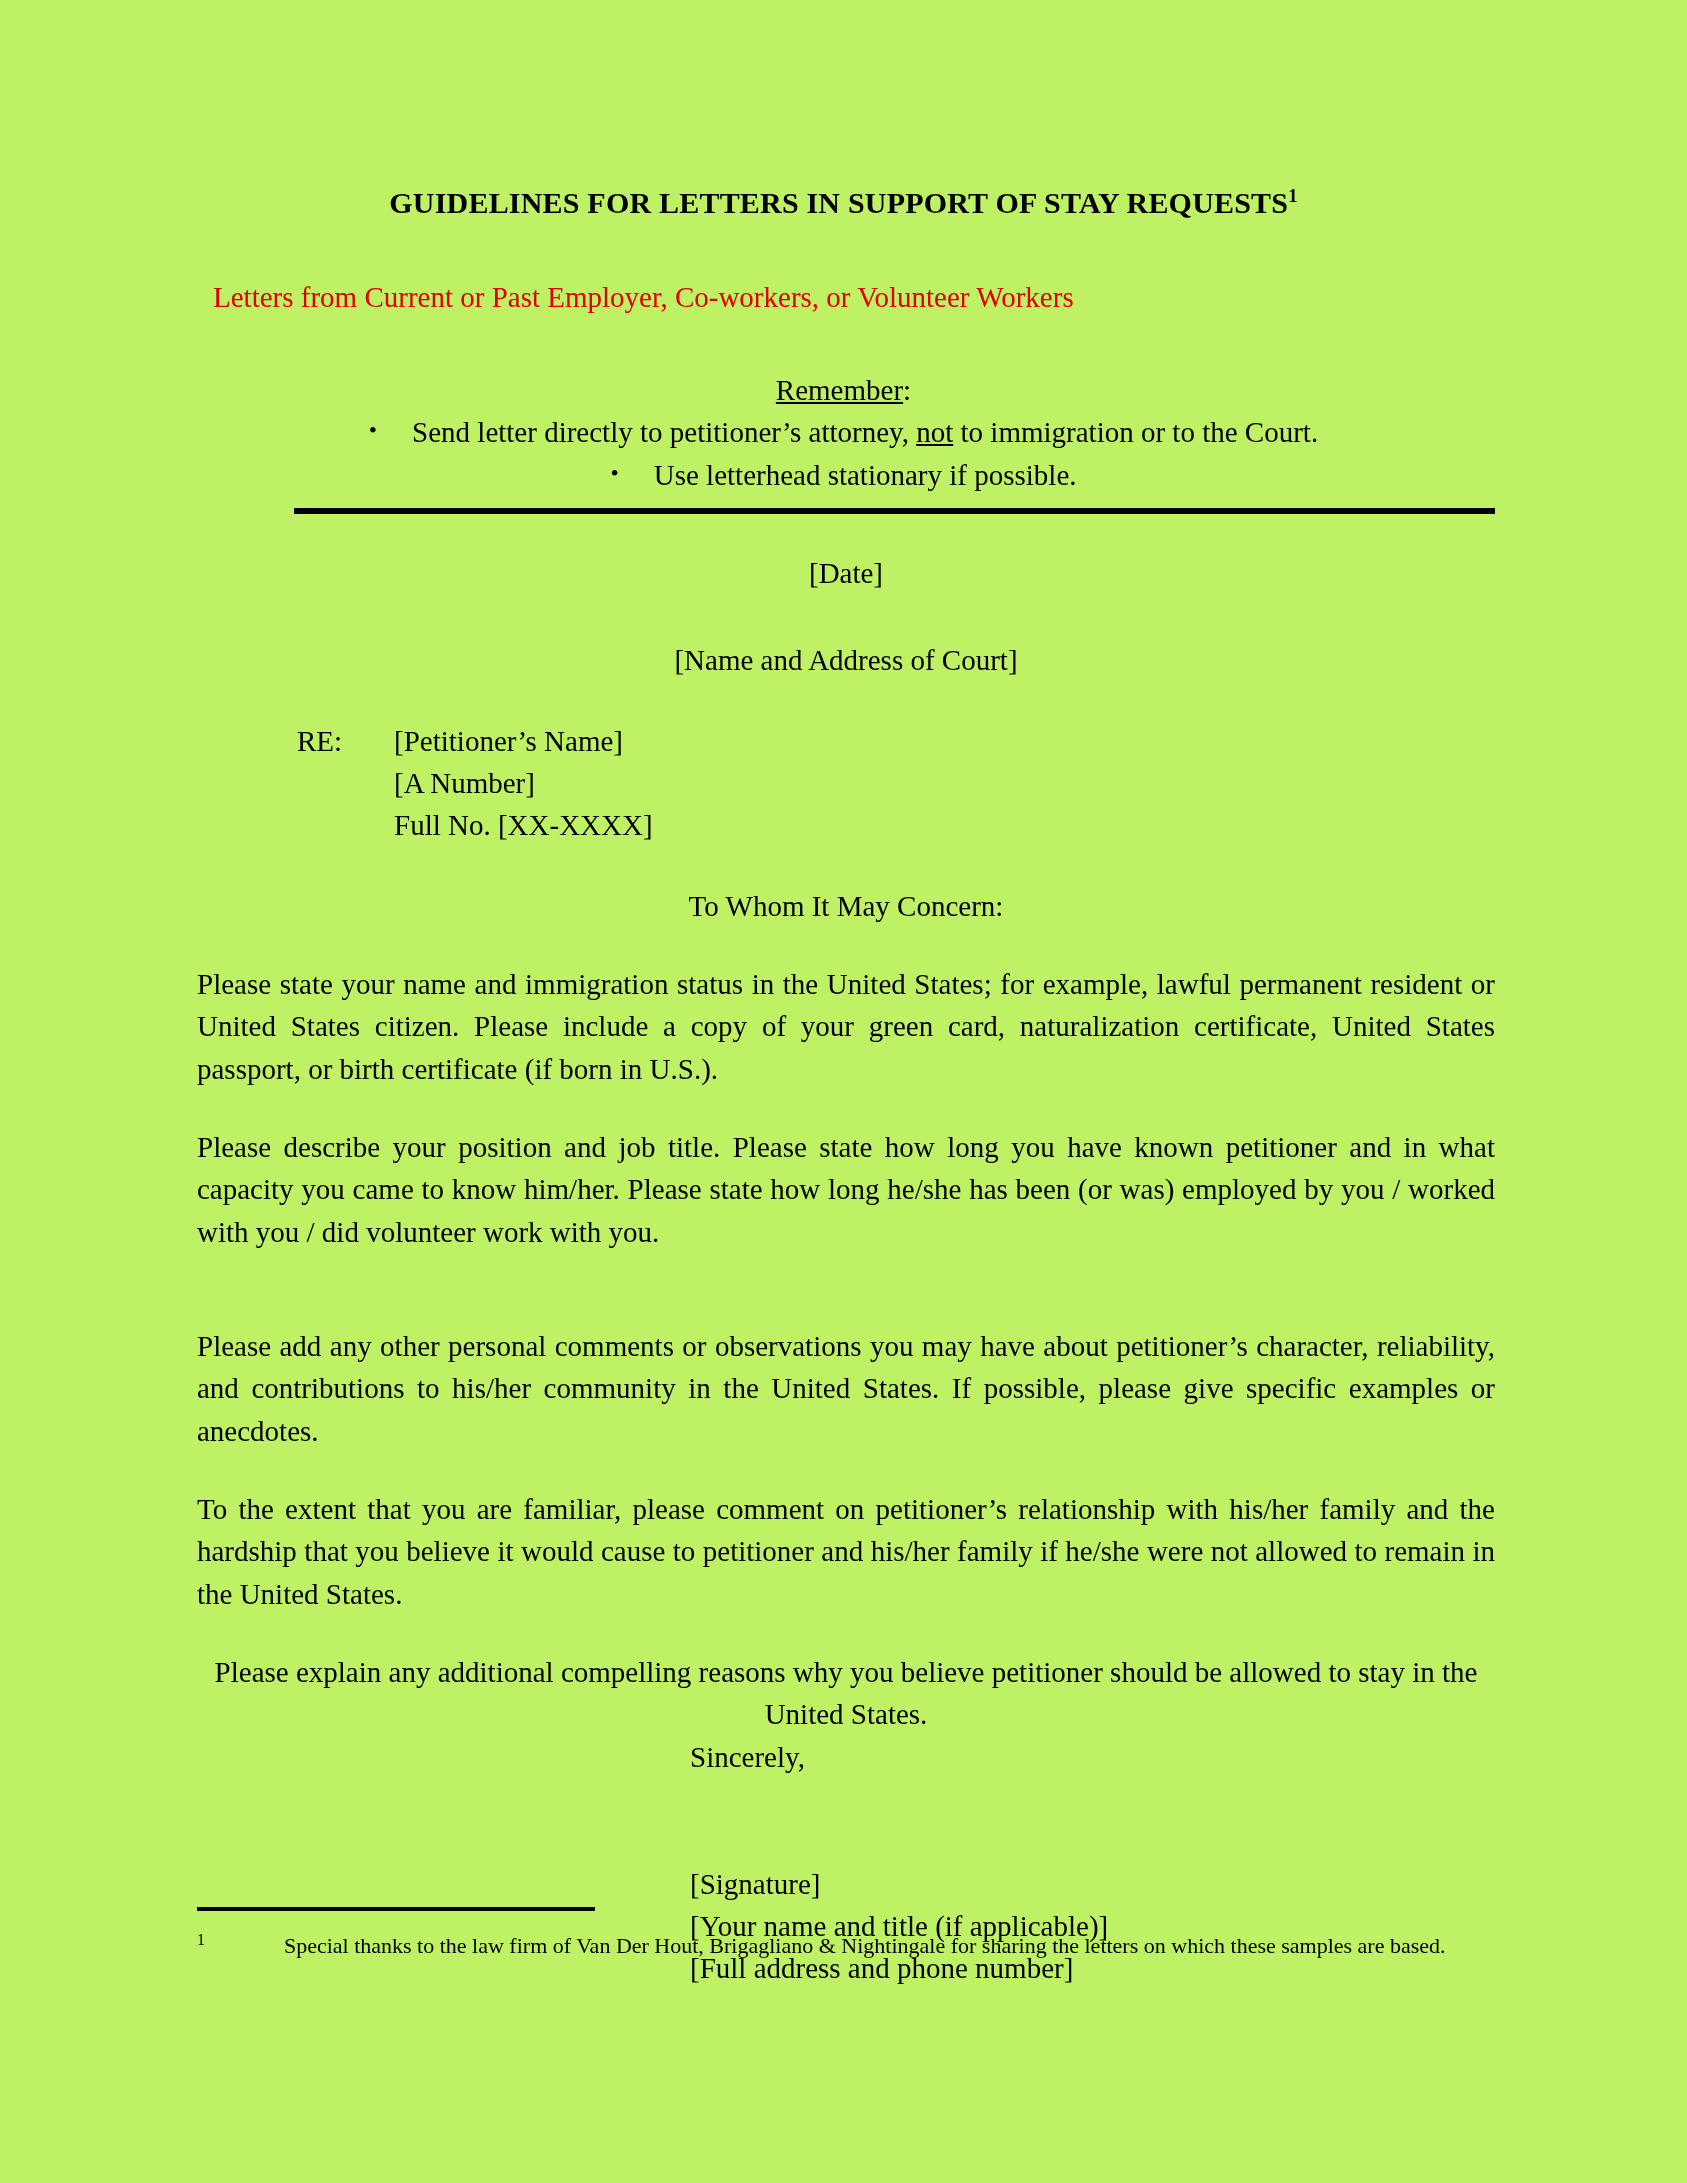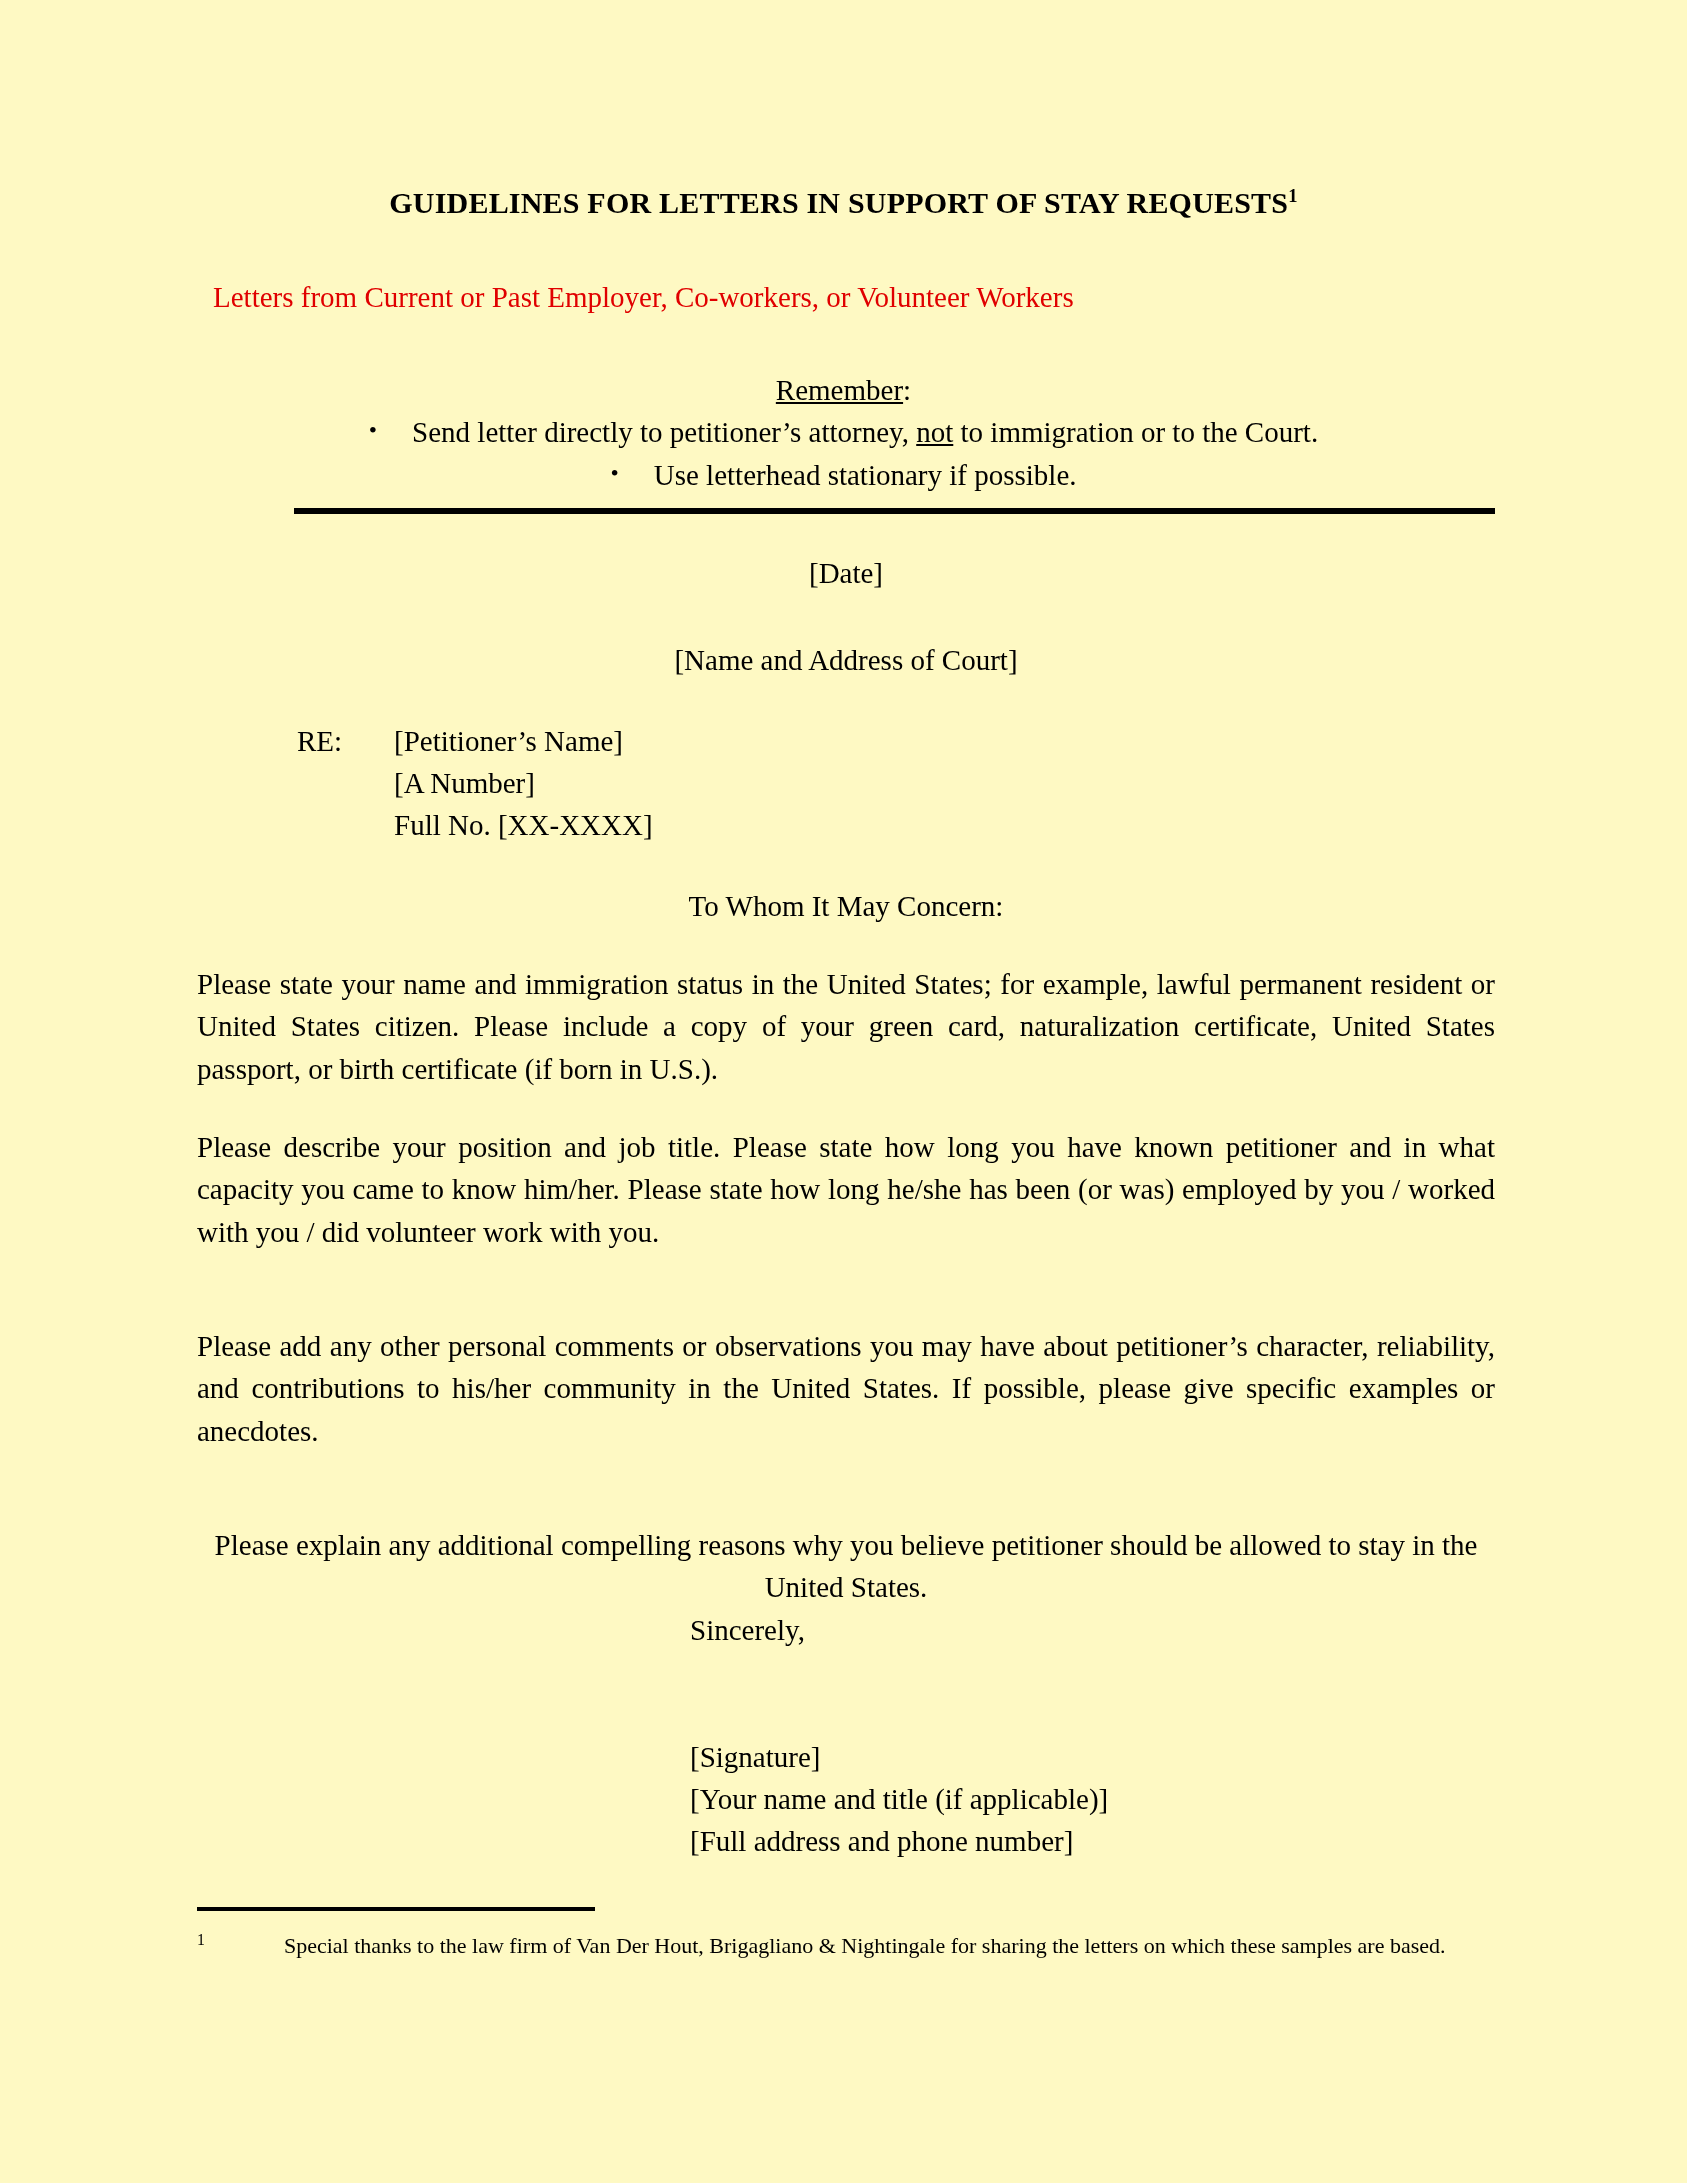--- a/index.html
+++ b/index.html
@@ -8,21 +8,21 @@
     background: #ffffff;
   }
   body {
     font-family: "Liberation Serif", "DejaVu Serif", serif;
     color: #000000;
   }
   .page {
     position: relative;
     width: 1687px;
     height: 2184px;
-    background: #fef9c3;
+    background: #bef264;
     box-sizing: border-box;
     padding: 0;
     overflow: hidden;
   }
 
   
   .header {
     position: absolute;
     left: 197px;
     right: 197px;
@@ -190,20 +190,21 @@
     <div class="gap-3"></div>
 
     <div class="block para">Please describe your position and job title.  Please state how long you have known petitioner and in what capacity you came to know him/her.  Please state how long he/she has been (or was) employed by you / worked with you / did volunteer work with you.</div>
     <div class="gap-3"></div>
 
     <div class="gap-3"></div>
 
     <div class="block para">Please add any other personal comments or observations you may have about petitioner’s character, reliability, and contributions to his/her community in the United States. If possible, please give specific examples or anecdotes.</div>
     <div class="gap-3"></div>
 
+    <div class="block para">To the extent that you are familiar, please comment on petitioner’s relationship with his/her family and the hardship that you believe it would cause to petitioner and his/her family if he/she were not allowed to remain in the United States.</div>
     <div class="gap-3"></div>
 
     <div class="block para nojust">Please explain any additional compelling reasons why you believe petitioner should be allowed to stay in the United States.</div>
 
     <div class="sig-block">
       <span class="sig-line">Sincerely,</span>
       <span class="sig-line">&nbsp;</span>
       <span class="sig-line">&nbsp;</span>
       <span class="sig-line">[Signature]</span>
       <span class="sig-line">[Your name and title (if applicable)]</span>

